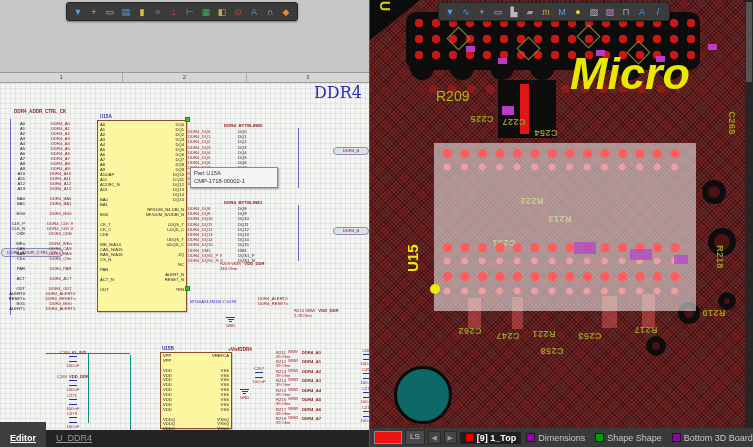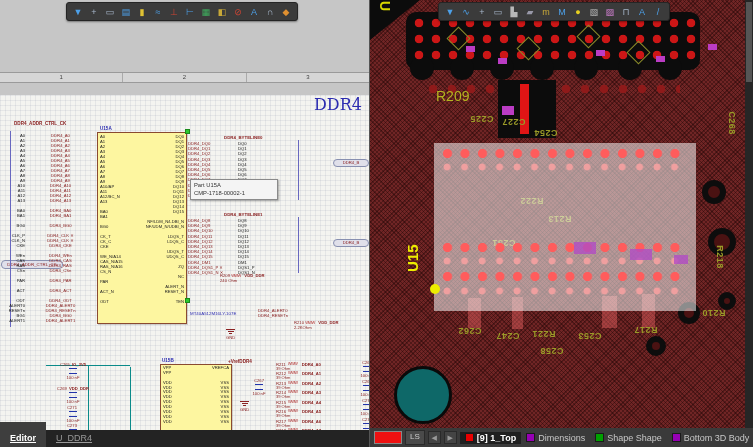--- a/index.html
+++ b/index.html
@@ -9,21 +9,21 @@
   
   #left{position:relative;width:370px;height:447px;flex:none;background:#c6c6c6;overflow:hidden;border-right:1px solid #555;box-sizing:border-box;}
   .fl-toolbar{position:absolute;z-index:50;display:flex;align-items:center;gap:2px;background:#3b3b3b;border:1px solid #252525;border-radius:3px;height:17px;padding:0 4px;box-shadow:0 1px 2px rgba(0,0,0,.4);}
   #left .fl-toolbar{left:66px;top:2px;}
   #right .fl-toolbar{left:68px;top:2px;}
   .tbi{width:14px;text-align:center;font-size:9px;line-height:16px;cursor:default;}
   .ruler{position:absolute;left:0;top:72px;width:370px;height:11px;background:#d6d6d6;border-top:1px solid #9a9a9a;border-bottom:1px solid #9a9a9a;display:flex;box-sizing:border-box;}
   .rcell{flex:1;text-align:center;font-size:6px;color:#444;line-height:9px;border-right:1px solid #aaa;}
   .sheet{position:absolute;left:0;top:83px;width:405px;height:347px;overflow:hidden;background:#f4f4f0;
     background-image:linear-gradient(rgba(100,110,140,.10) 1px,transparent 1px),linear-gradient(90deg,rgba(100,110,140,.10) 1px,transparent 1px);
-    background-size:5px 5px;font-size:4.2px;color:#222;margin-top:12px;}
+    background-size:5px 5px;font-size:4.2px;color:#222;}
   .title{position:absolute;left:314px;top:0;font-family:"DejaVu Serif",serif;font-size:16px;color:#2b2bb0;}
   .toplabel{position:absolute;left:14px;top:26px;color:#8b2222;font-size:4.6px;font-weight:bold;white-space:nowrap;}
   .ic{position:absolute;background:#fdf6a0;border:1px solid #8a4a30;box-shadow:1px 1px 0 rgba(0,0,0,.15);box-sizing:border-box;}
   #icmain{left:97px;top:37px;width:90px;height:192px;}
   #icpwr{left:160px;top:269px;width:72px;height:77px;}
   .icref{position:absolute;color:#2b2bb0;font-size:4.6px;font-weight:bold;}
   .pincol{position:absolute;top:1px;}
   .pl{left:2px;text-align:left;}
   .pr{right:2px;text-align:right;}
   .pin{height:5px;line-height:5px;white-space:nowrap;}
@@ -723,20 +723,21 @@
     <div class="chip" style="left:96px;top:46px;"></div>
     <div class="chip" style="left:128px;top:58px;"></div>
     <div class="chip" style="left:226px;top:50px;"></div>
     <div class="chip" style="left:286px;top:56px;"></div>
     <div class="chip" style="left:338px;top:44px;"></div>
 
     <div class="fp"></div>
     <div class="fpbar"></div>
     <div class="fppad"></div>
     <div class="r209silk">R209</div>
+    <div class="logo">Micro</div>
 
     <div>
 
     <div class="silk" style="left: 100px; top: 114px; transform: rotate(180deg);">C225</div>
         <div class="silk" style="left: 132px; top: 117px; transform: rotate(180deg);">C227</div>
         <div class="silk" style="left: 164px; top: 128px; transform: rotate(180deg);">C254</div>
         <div class="silk" style="left: 150px; top: 196px; transform: rotate(180deg);">R222</div>
         <div class="silk" style="left: 178px; top: 214px; transform: rotate(180deg);">R213</div>
         <div class="silk" style="left: 122px; top: 238px; transform: rotate(180deg);">C251</div>
         <div class="silk" style="left: 338px; top: 252px; transform: rotate(90deg);">R218</div>
@@ -812,21 +813,21 @@
           <div class="ltab" style="">
           <span class="lsq" style="background: rgb(150, 0, 180);"></span>
           <span>Dimensions</span>
         </div>
           <div class="ltab" style="">
           <span class="lsq" style="background: rgb(0, 160, 0);"></span>
           <span>Shape Shape</span>
         </div>
           <div class="ltab" style="">
           <span class="lsq" style="background: rgb(150, 0, 180);"></span>
-          <span>Bottom 3D Body</span>
+          <span>Bottom 3D Board</span>
         </div>
           <div class="ltab" style="">
           
           
         </div>
         </div>
     </div>
   </div>
 </div>
 

